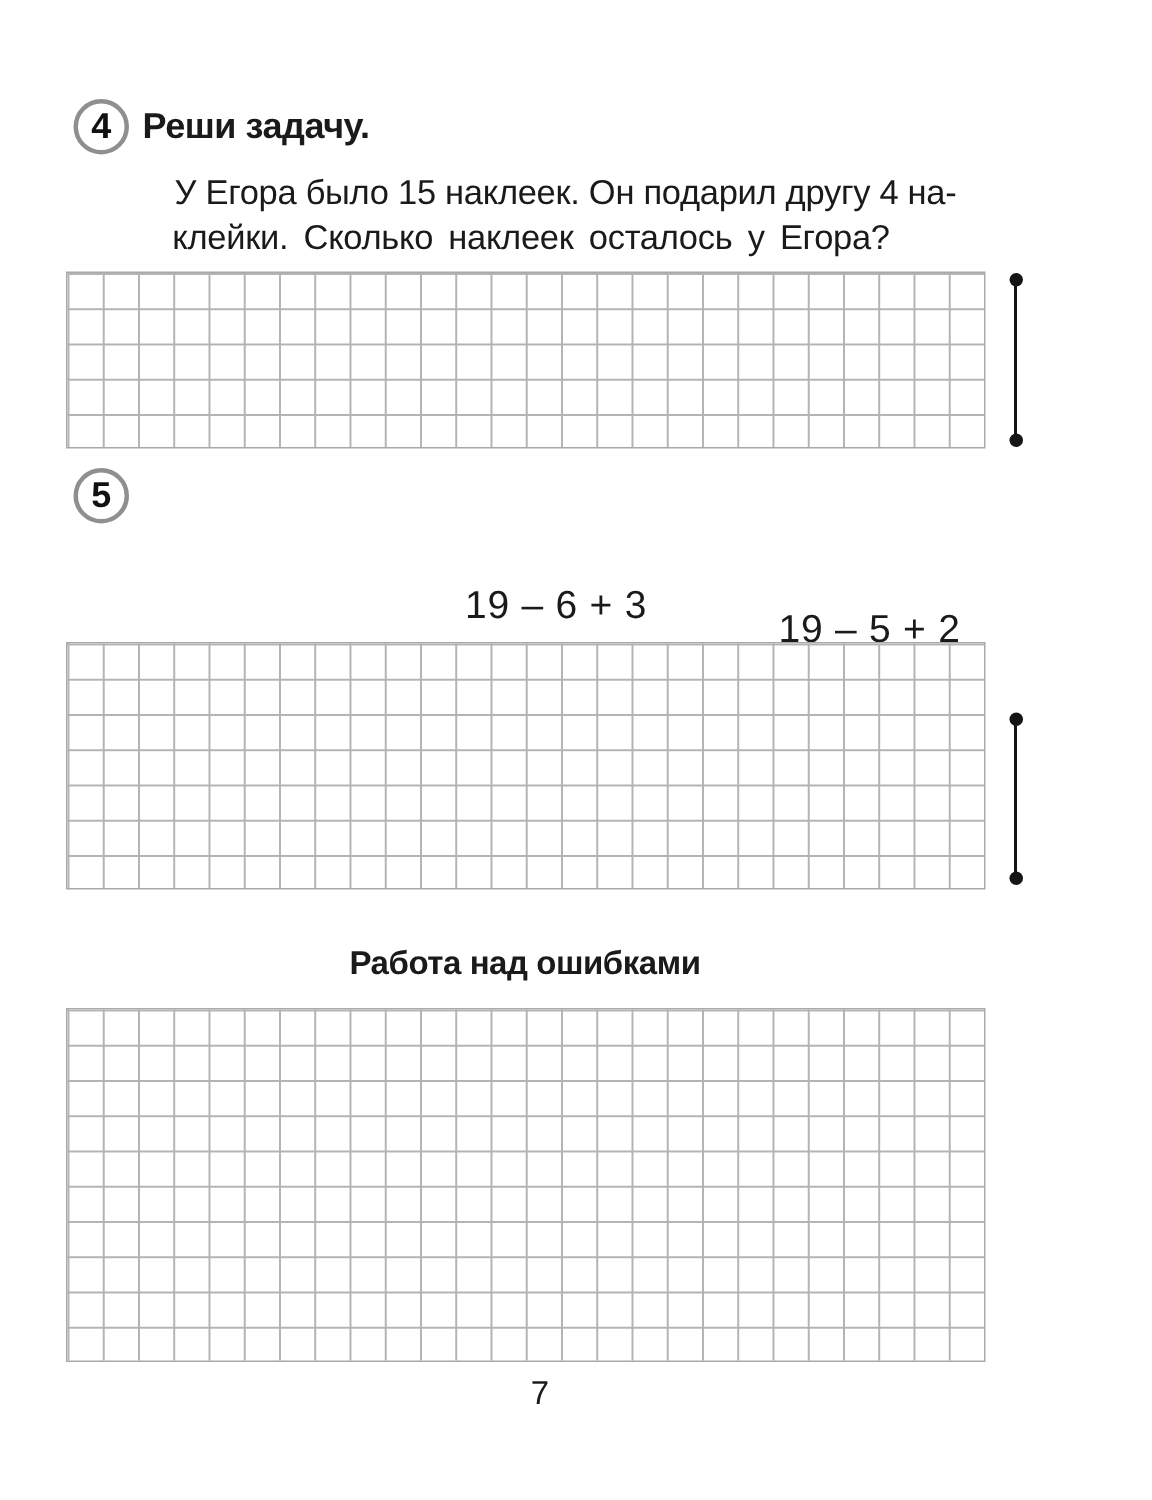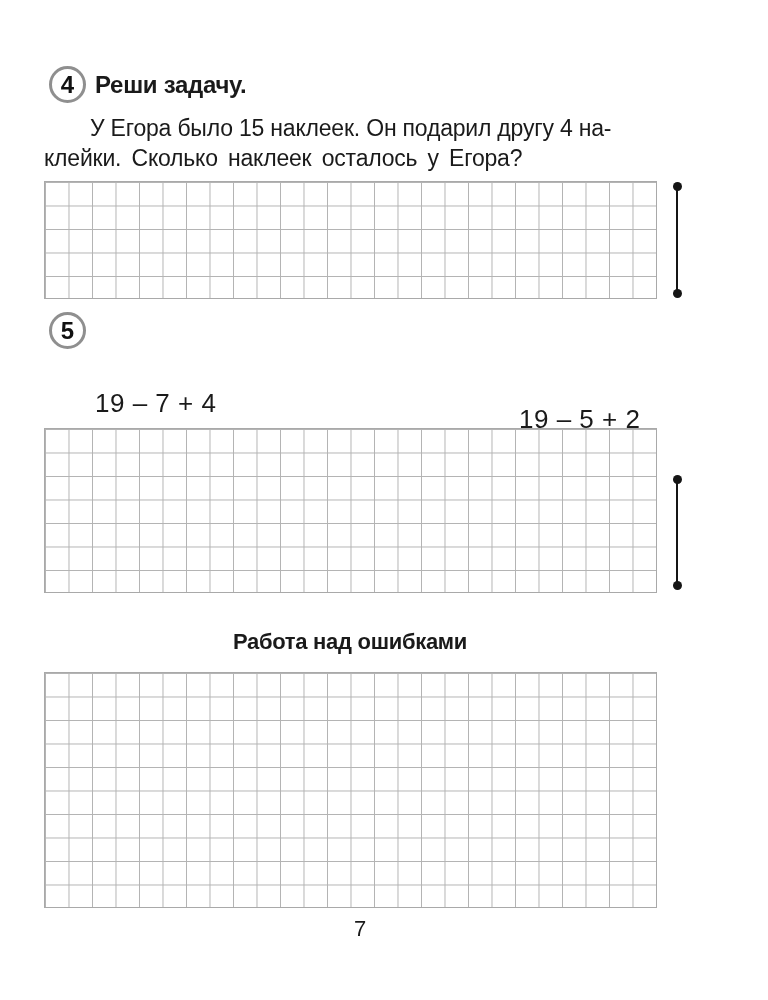--- a/index.html
+++ b/index.html
@@ -98,33 +98,33 @@
 </head>
 <body>
 
 <div class="page">
 
   <div class="task-badge" style="left:49px; top:66px;">
     <span>4</span>
   </div>
   <div class="task-title" style="left:95px; top:71px;">Реши задачу.</div>
 
-  <div class="para" style="left:44px; top:113px; width:620px;">
+  <div class="para" style="left:44px; top:113px; width:620px;text-align:center;">
     <span class="line indent">У Егора было 15 наклеек. Он подарил другу 4 на-</span>
     <span class="line wide">клейки. Сколько наклеек осталось у Егора?</span>
   </div>
 
   <div class="grid" style="left:44px; top:181px; height:118px;"></div>
   <div class="marker" style="left:676px; top:186px; height:108px;"></div>
 
   <div class="task-badge" style="left:49px; top:312px;">
     <span>5</span>
   </div>
 
-  <div class="expr" style="left:95px; top:388px;">19 – 7 + 4</div>
+  <div class="expr" style="left:310px; top:388px;">19 – 6 + 3</div>
   <div class="expr" style="left:519px; top:404px;">19 – 5 + 2</div>
 
   <div class="grid" style="left:44px; top:428px; height:165px;"></div>
   <div class="marker" style="left:676px; top:479px; height:107px;"></div>
 
   <div class="section-heading">Работа над ошибками</div>
 
   <div class="grid" style="left:44px; top:672px; height:236px;"></div>
 
   <div class="page-number">7</div>

